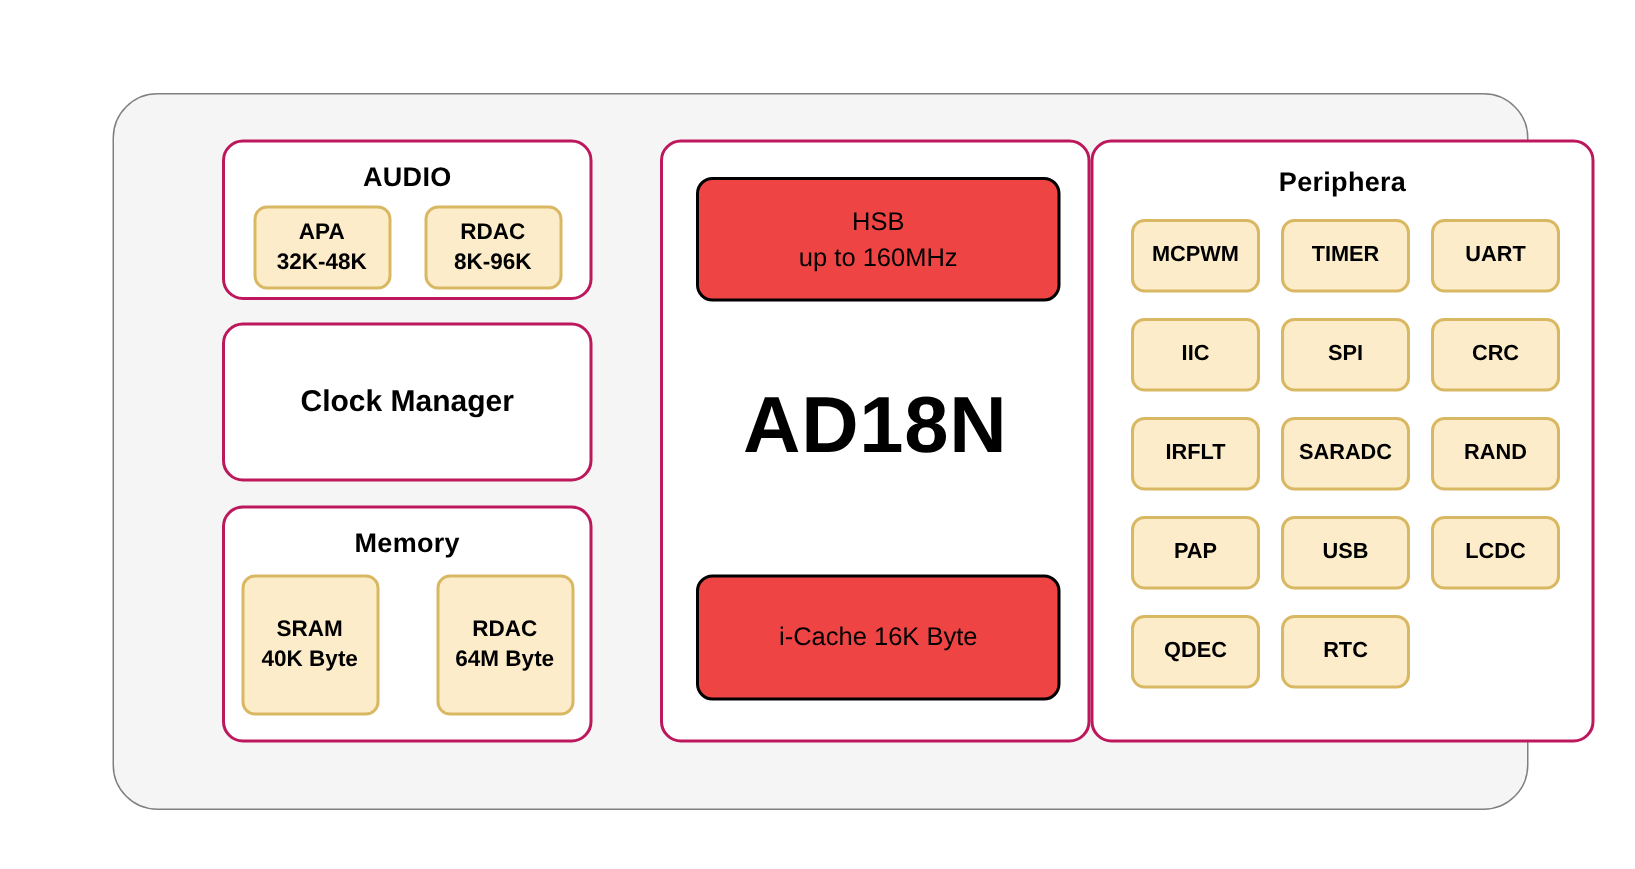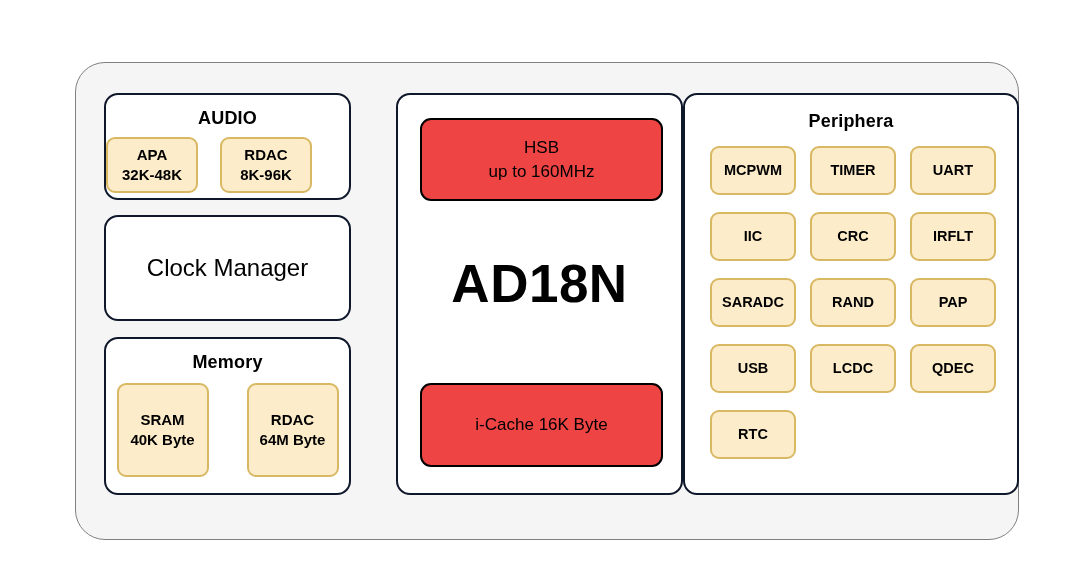--- a/index.html
+++ b/index.html
@@ -40,22 +40,23 @@
     left: 0;
     top: 0;
     width: 100%;
     height: 100%;
   }
 
   .panel {
     position: absolute;
     box-sizing: border-box;
     background: #ffffff;
-    border: 2px solid #0f172a;
+    border: 2px solid #be185d;
     border-radius: 14px;
+    margin-left: 44px;
   }
 
   .panel-left-audio   { left: 104px; top: 93px;  width: 247px; height: 107px; }
   .panel-left-clock   { left: 104px; top: 215px; width: 247px; height: 106px; }
   .panel-left-memory  { left: 104px; top: 337px; width: 247px; height: 158px; }
   .panel-center       { left: 396px; top: 93px;  width: 287px; height: 402px; }
   .panel-periph       { left: 683px; top: 93px;  width: 336px; height: 402px; }
 
   
   .panel-left-audio, .panel-left-clock, .panel-left-memory,
@@ -72,22 +73,22 @@
 
   .panel-title-periph { margin-top: 17px; }
 
   
   .panel-center-label {
     width: 100%;
     height: 100%;
     display: flex;
     align-items: center;
     justify-content: center;
-    font-size: 24px;
-    font-weight: normal;
+    font-size: 20px;
+    font-weight: bold;
   }
 
   
   .chip {
     box-sizing: border-box;
     background: #fcecc9;
     border: 2px solid #d9b863;
     border-radius: 9px;
     display: flex;
     flex-direction: column;
@@ -96,21 +97,21 @@
     font-size: 15px;
     font-weight: bold;
     line-height: 1.32;
     text-align: center;
     color: #000000;
   }
 
   
   .chip-row {
     display: flex;
-    justify-content: flex-start;
+    justify-content: center;
     gap: 22px;
     margin-top: 10px;
   }
   .chip-audio  { width: 92px; height: 56px; }
 
   .chip-row-memory {
     display: flex;
     justify-content: center;
     gap: 38px;
     margin-top: 12px;
@@ -231,20 +232,23 @@
           <div class="chip chip-periph">
             <span>TIMER</span>
           </div>
           <div class="chip chip-periph">
             <span>UART</span>
           </div>
           <div class="chip chip-periph">
             <span>IIC</span>
           </div>
           <div class="chip chip-periph">
+            <span>SPI</span>
+          </div>
+          <div class="chip chip-periph">
             <span>CRC</span>
           </div>
           <div class="chip chip-periph">
             <span>IRFLT</span>
           </div>
           <div class="chip chip-periph">
             <span>SARADC</span>
           </div>
           <div class="chip chip-periph">
             <span>RAND</span>

